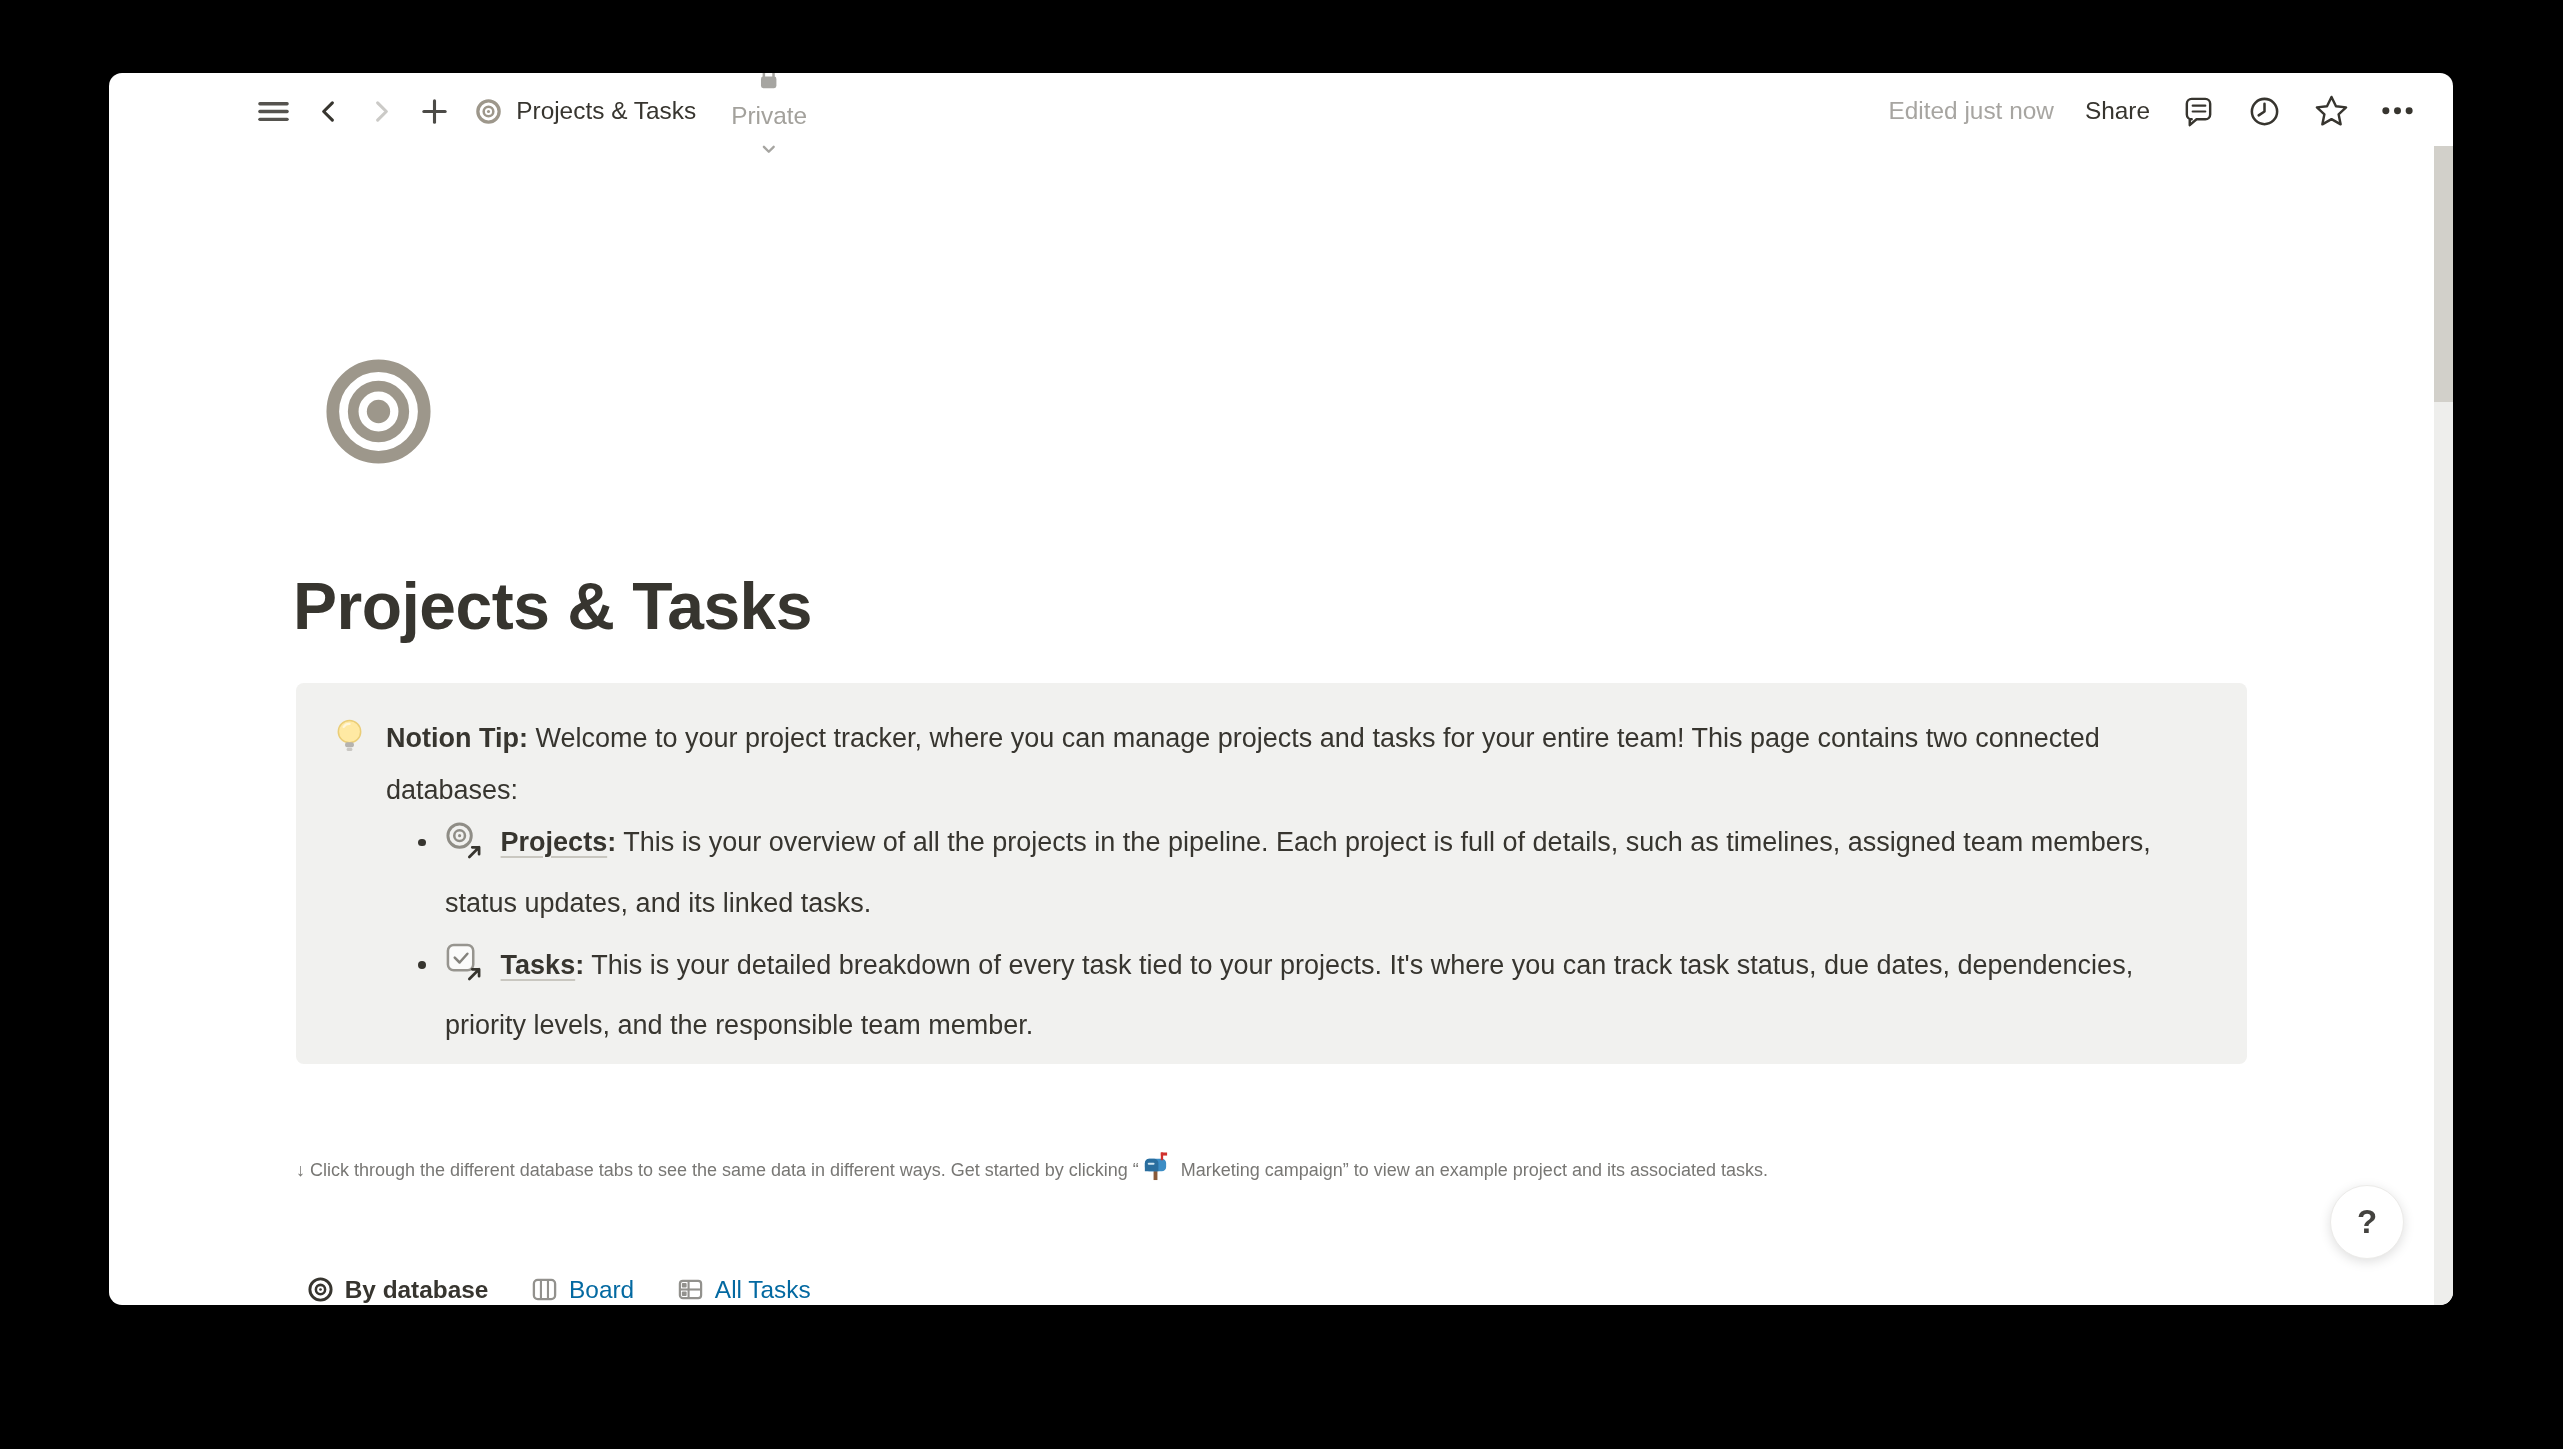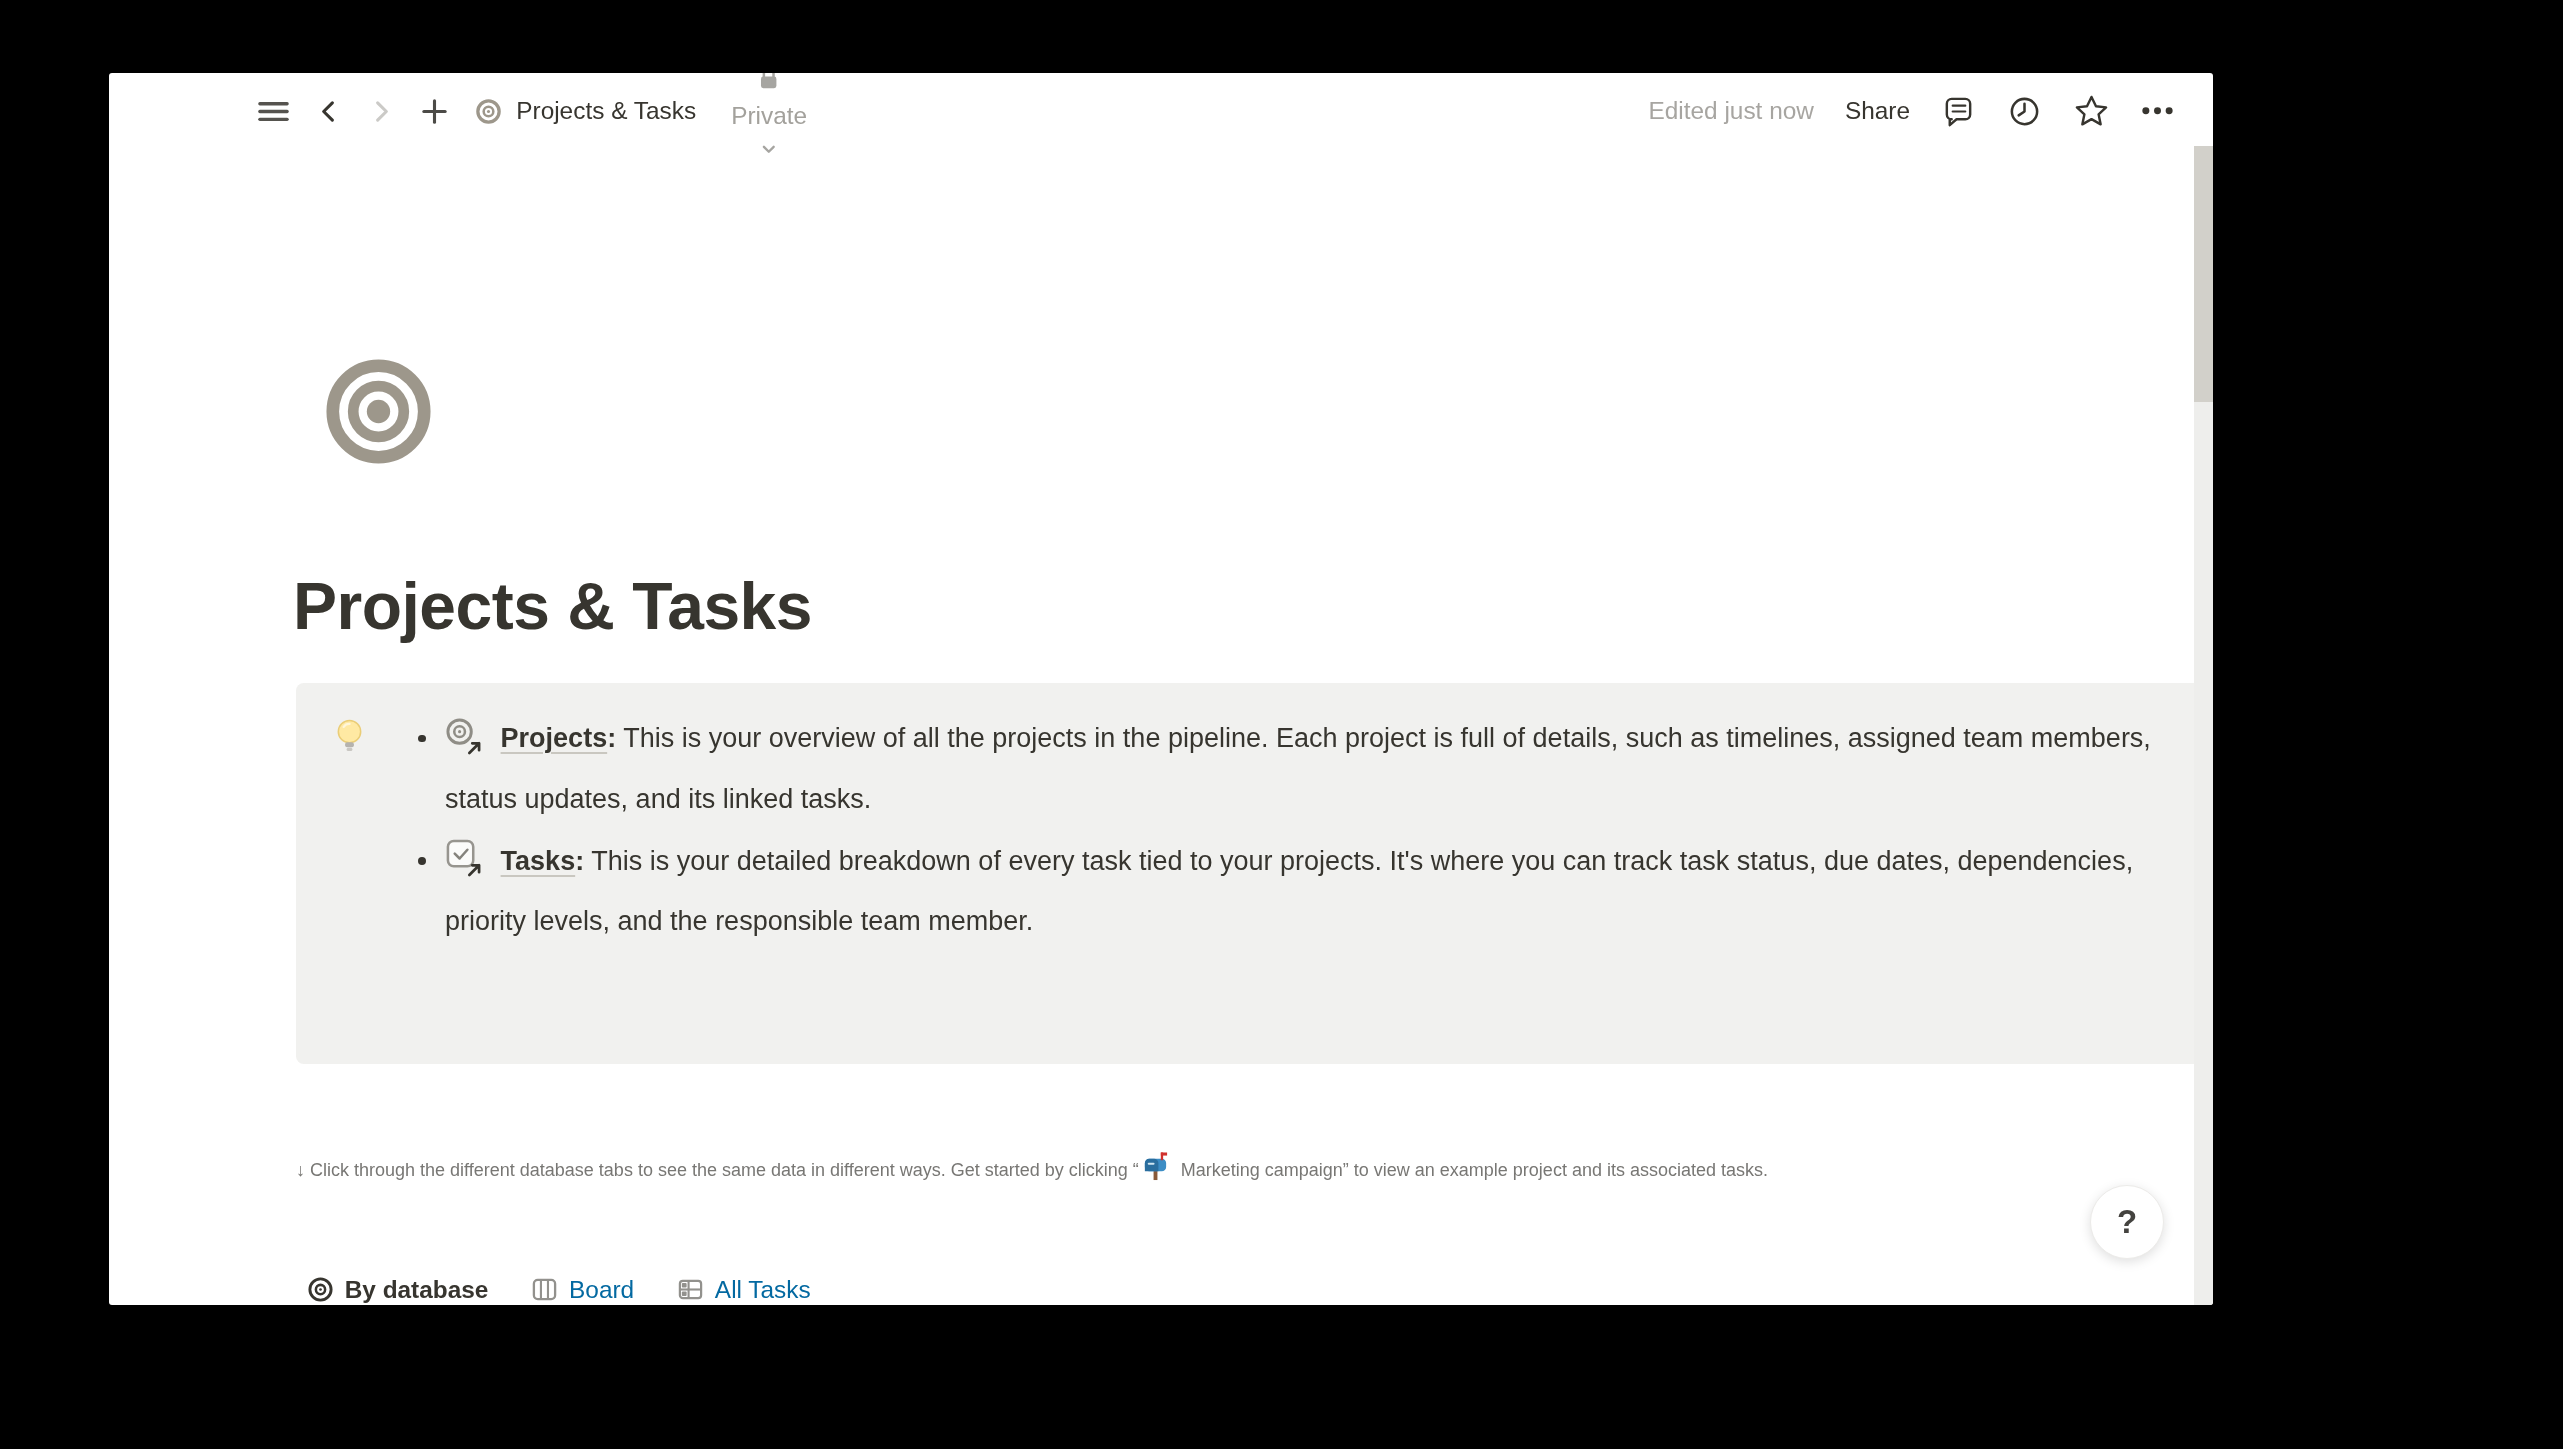--- a/index.html
+++ b/index.html
@@ -3,22 +3,22 @@
 <meta charset="utf-8">
 <style>
   * { box-sizing: border-box; }
   html,body { margin:0; padding:0; }
   body {
     width:2563px; height:1450px; background:#000;
     font-family:"Liberation Sans","DejaVu Sans",sans-serif;
     color:#37352F; position:relative; overflow:hidden;
   }
   .window {
-    position:absolute; left:109px; top:73px; width:2104px; height:1232px;
-    background:#fff; border-radius:3px; overflow:hidden;
+    position:absolute; left:109px; top:73px; width:2344px; height:1232px;
+    background:#fff; border-radius:13px; overflow:hidden;
   }
   
   .toolbar {
     position:absolute; top:0; left:0; right:0; height:76px;
     display:flex; align-items:center; padding:0 39px 0 147px;
   }
   .tb-left { display:flex; align-items:center; gap:23.4px; }
   .icon-btn { display:flex; align-items:center; justify-content:center; cursor:pointer; }
   .crumb { display:flex; align-items:center; gap:13.7px; cursor:pointer; }
   .crumb-title { font-size:24.4px; font-weight:500; color:#37352F; white-space:nowrap; }
@@ -185,20 +185,23 @@
   <div class="callout">
     <span class="bulb">
       <svg width="33" height="39" viewBox="0 0 34 40">
           <circle cx="17" cy="14" r="11.5" fill="#FFE9A3" stroke="#EACD77" stroke-width="1.6"></circle>
           <path d="M11 9 a7 7 0 0 1 6 -3" fill="none" stroke="#FFF6DA" stroke-width="2.4" stroke-linecap="round"></path>
           <rect x="12.5" y="25" width="9" height="5" rx="2" fill="#B5B3AE"></rect>
           <rect x="14" y="30.5" width="6" height="3.4" rx="1.6" fill="#C9C7C2"></rect>
         </svg>
     </span>
     <div class="callout-inner">
+      <div class="tip">
+        <span class="tip-label">Notion Tip:</span><span> Welcome to your project tracker, where you can manage projects and tasks for your entire team! This page contains two connected databases:</span>
+      </div>
       <ul class="bullets">
         <li class="bullet">
           <span class="dot"></span>
           <span class="inline-icon">
             <svg width="37" height="39" viewBox="0 0 38 40">
                 <circle cx="15" cy="15" r="12" fill="none" stroke="#8F8D86" stroke-width="3"></circle>
                 <circle cx="15" cy="15" r="5.5" fill="none" stroke="#8F8D86" stroke-width="2.6"></circle>
                 <circle cx="15" cy="15" r="1.6" fill="#8F8D86"></circle>
                 <path d="M25 37 L35 27 M28 27 h7 v7" fill="none" stroke="#37352F" stroke-width="2.8" stroke-linecap="round" stroke-linejoin="round"></path>
               </svg>

